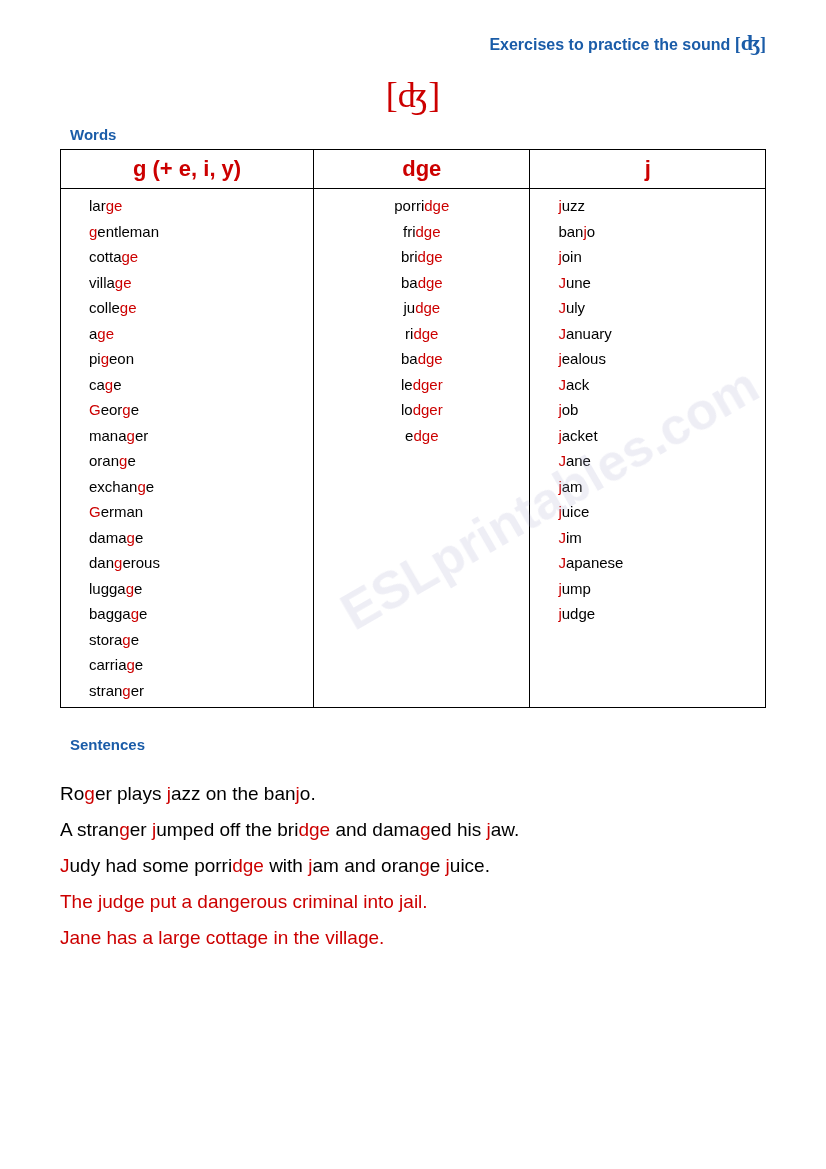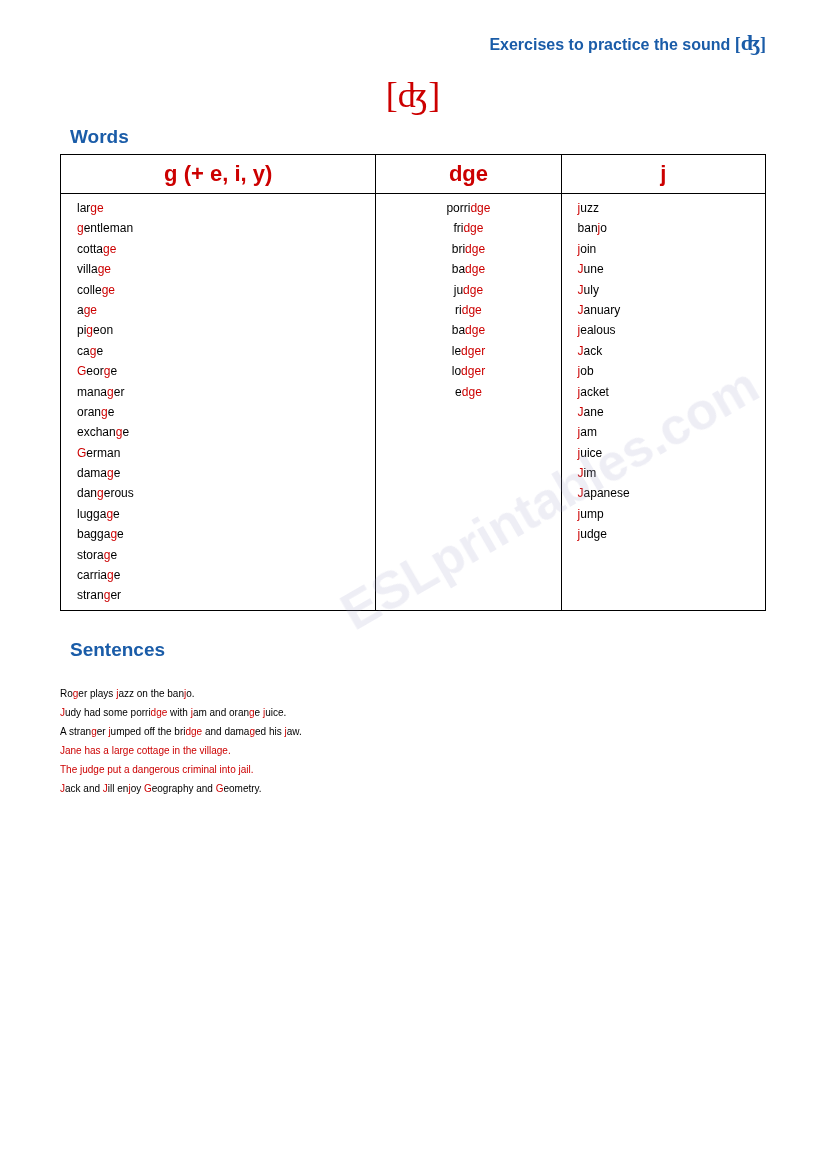--- a/index.html
+++ b/index.html
@@ -22,52 +22,52 @@
     .phonetic-symbol {
       text-align: center;
       font-size: 36px;
       color: #cc0000;
       margin-bottom: 10px;
       font-family: Georgia, serif;
     }
     .section-label {
       color: #1a5ca8;
       font-weight: bold;
-      font-size: 19px;
+      font-size: 15px;
       margin-bottom: 6px;
       margin-left: 10px;
     }
     .words-table {
       width: 100%;
       border-collapse: collapse;
       border: 1.5px solid #000;
       margin-bottom: 20px;
     }
     .words-table th {
       border: 1.5px solid #000;
       padding: 6px 11px;
       text-align: center;
       font-size: 22px;
       font-weight: bold;
       color: #cc0000;
       background: #fff;
     }
     .words-table td {
       border: 1.5px solid #000;
-      padding: 4px 16px;
+      padding: 4px 28px;
       vertical-align: top;
-      font-size: 12px;
+      font-size: 15px;
       line-height: 1.7;
     }
     .red { color: #cc0000; }
     .sentences-section {
       margin-top: 28px;
     }
     .sentences-section p {
-      font-size: 10px;
+      font-size: 19px;
       line-height: 1.9;
       margin-bottom: 0;
     }
     .watermark {
       position: fixed;
       top: 40%;
       left: 38%;
       transform: rotate(-30deg);
       font-size: 52px;
       color: rgba(160,160,200,0.18);
@@ -157,18 +157,17 @@
         <div><span class="red">j</span>udge</div>
       </td>
     </tr>
   </tbody>
 </table>
 
 <div class="sentences-section">
   <div class="section-label">Sentences</div>
   <br>
   <p>Ro<span class="red">g</span>er plays <span class="red">j</span>azz on the ban<span class="red">j</span>o.</p>
+  <p>A stran<span class="red">g</span>er <span class="red">j</span>umped off the bri<span class="red">dge</span> and dama<span class="red">g</span>ed his <span class="red">j</span>aw.</p>
   <p><span class="red">J</span>udy had some porri<span class="red">dge</span> with <span class="red">j</span>am and oran<span class="red">g</span>e <span class="red">j</span>uice.</p>
-  <p>A stran<span class="red">g</span>er <span class="red">j</span>umped off the bri<span class="red">dge</span> and dama<span class="red">g</span>ed his <span class="red">j</span>aw.</p>
+  <p style="color:#cc0000;">The <span class="red">j</span>udge put a dan<span class="red">g</span>erous criminal into <span class="red">j</span>ail.</p>
   <p style="color:#cc0000;"><span class="red">J</span>ane has a lar<span class="red">g</span>e cotta<span class="red">g</span>e in the villa<span class="red">g</span>e.</p>
-  <p style="color:#cc0000;">The <span class="red">j</span>udge put a dan<span class="red">g</span>erous criminal into <span class="red">j</span>ail.</p>
-  <p><span class="red">J</span>ack and <span class="red">J</span>ill en<span class="red">j</span>oy <span class="red">G</span>eography and <span class="red">G</span>eometry.</p>
 </div>
 
 </body></html>

